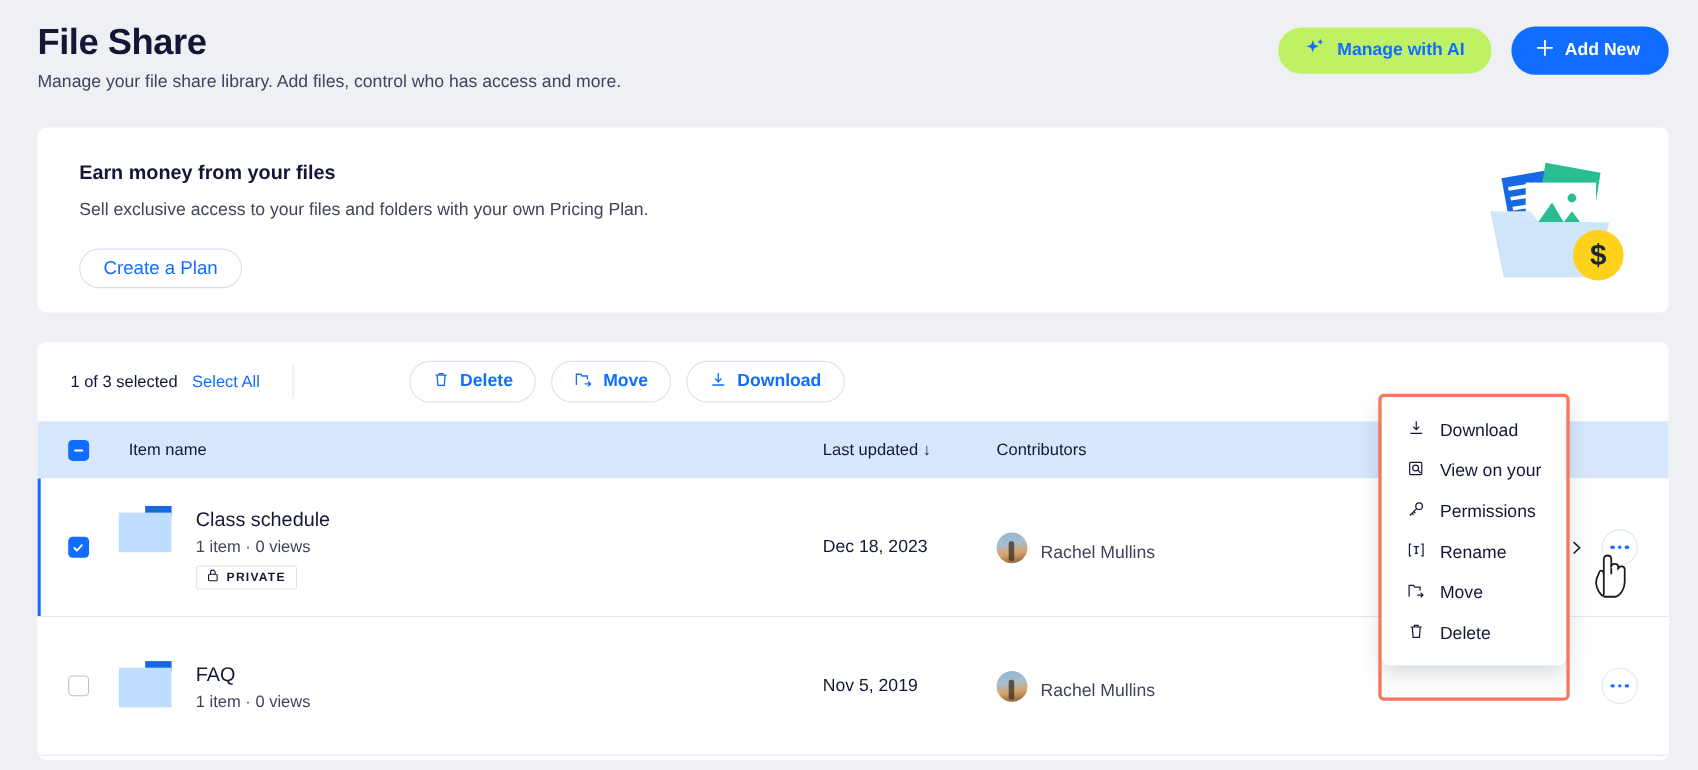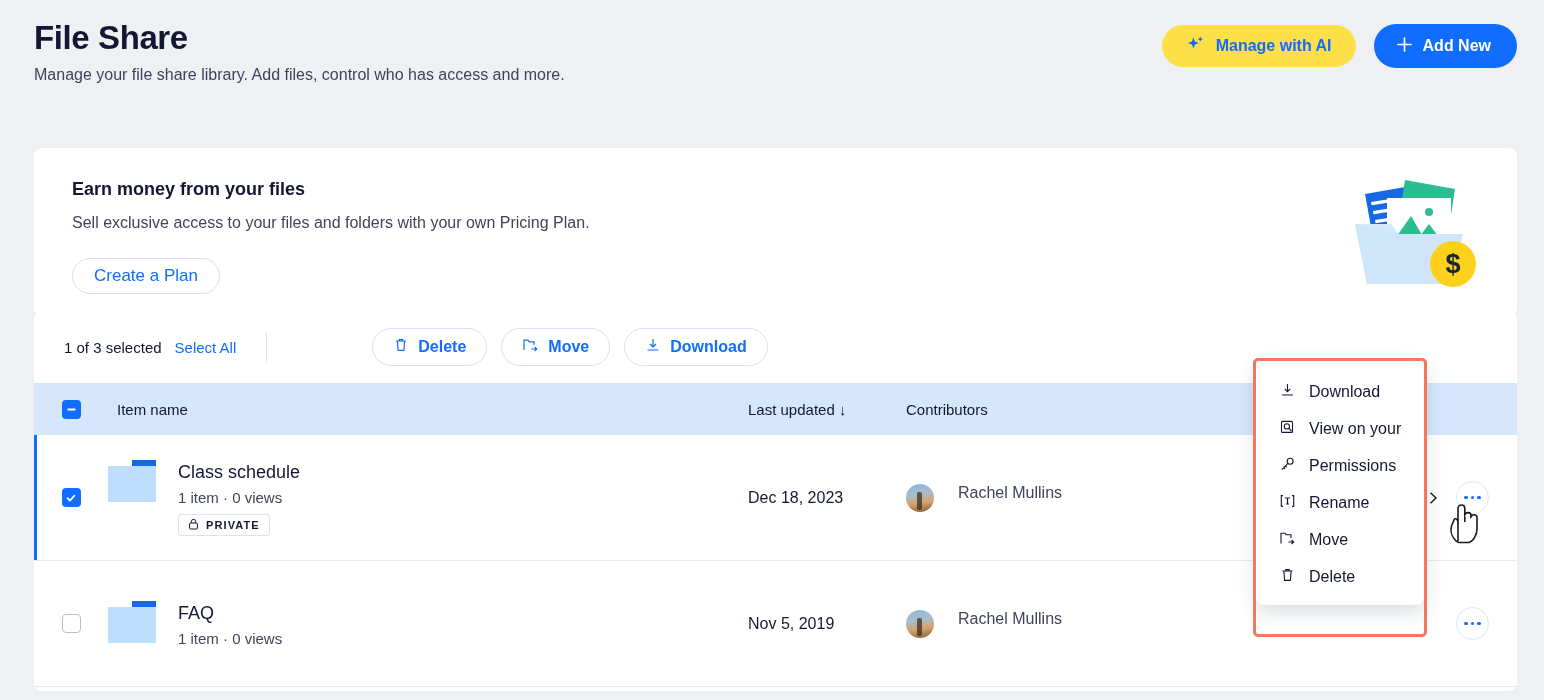--- a/index.html
+++ b/index.html
@@ -21,37 +21,37 @@
     font-size: 16px; color: #41435C; margin-top: 6px; line-height: 22px;
   }
 
   .header-actions {
     position: absolute; right: 27px; top: 24px;
     display: flex; align-items: center; gap: 18px;
   }
   .btn-ai {
     display: flex; align-items: center; gap: 11px;
     height: 42px; padding: 0 24px;
-    background: #fde047; border: none; border-radius: 21px;
+    background: #bef264; border: none; border-radius: 21px;
     color: #116DFF; font-size: 16px; font-weight: bold;
     font-family: "Liberation Sans", sans-serif; cursor: pointer;
   }
   .btn-add {
     display: flex; align-items: center; gap: 10px;
     height: 44px; padding: 0 26px 0 22px;
     background: #116DFF; border: none; border-radius: 22px;
     color: #FFFFFF; font-size: 16px; font-weight: bold;
     font-family: "Liberation Sans", sans-serif; cursor: pointer;
   }
 
   
   .promo-card {
     position: absolute; left: 34px; top: 116px;
     width: 1483px; height: 168px;
-    background: #FFFFFF; border-radius: 8px; margin-top: 32px;
+    background: #FFFFFF; border-radius: 8px;
   }
   .promo-title {
     position: absolute; left: 38px; top: 31px;
     font-size: 18px; font-weight: bold; color: #131735;
   }
   .promo-text {
     position: absolute; left: 38px; top: 66px;
     font-size: 16px; color: #41435C;
   }
   .btn-plan {
@@ -132,21 +132,21 @@
   .item-name { font-size: 18px; color: #131735; line-height: 24px; }
   .item-meta { font-size: 15px; color: #41435C; margin-top: 5px; }
   .badge-private {
     display: inline-flex; align-items: center; gap: 7px;
     margin-top: 8px; height: 22px; padding: 0 9px;
     border: 1px solid #DDE2EC; border-radius: 3px;
     font-size: 11px; font-weight: bold; letter-spacing: 1.1px;
     color: #131735;
   }
   .date-cell { font-size: 16px; color: #131735; }
-  .contrib-cell { display: flex; align-items: flex-start; gap: 24px; }
+  .contrib-cell { display: flex; align-items: flex-end; gap: 12px; }
   .avatar {
     width: 28px; height: 28px; border-radius: 50%; overflow: hidden;
     background: linear-gradient(170deg,#8FB6D8 0%,#A9BDCB 38%,#D8A267 66%,#7A5A3A 100%);
     position: relative; flex: 0 0 28px;
   }
   .avatar::after {
     content: ""; position: absolute; left: 11px; top: 8px;
     width: 5px; height: 18px; border-radius: 2px;
     background: #3C2F25; opacity: .75;
   }

